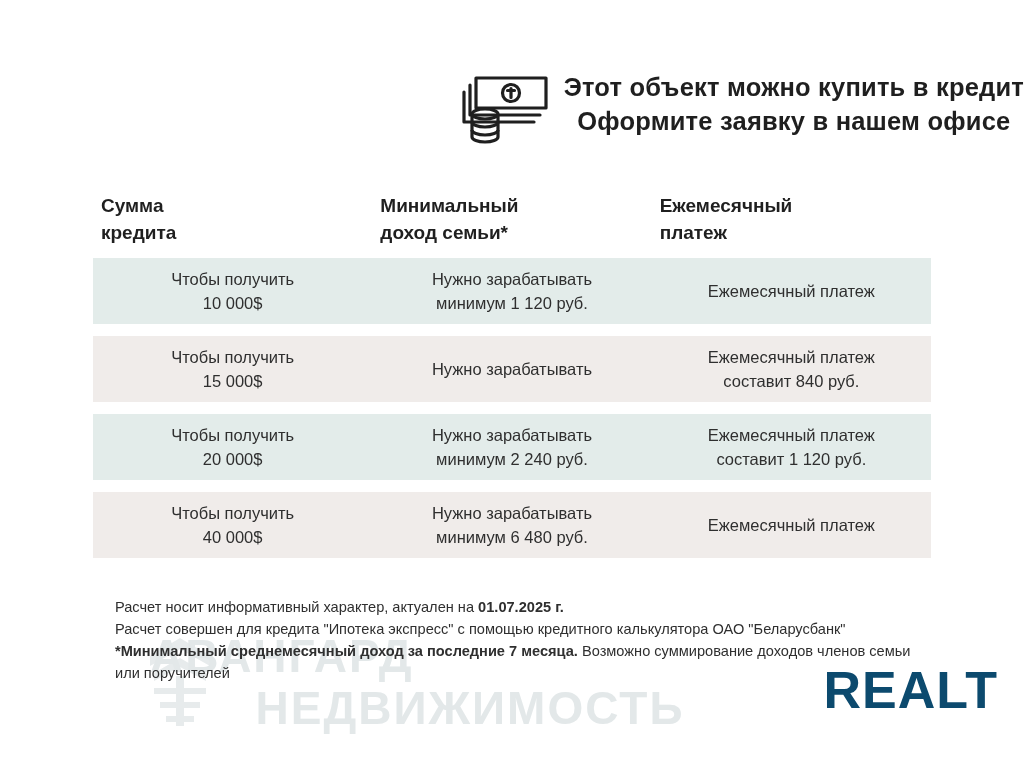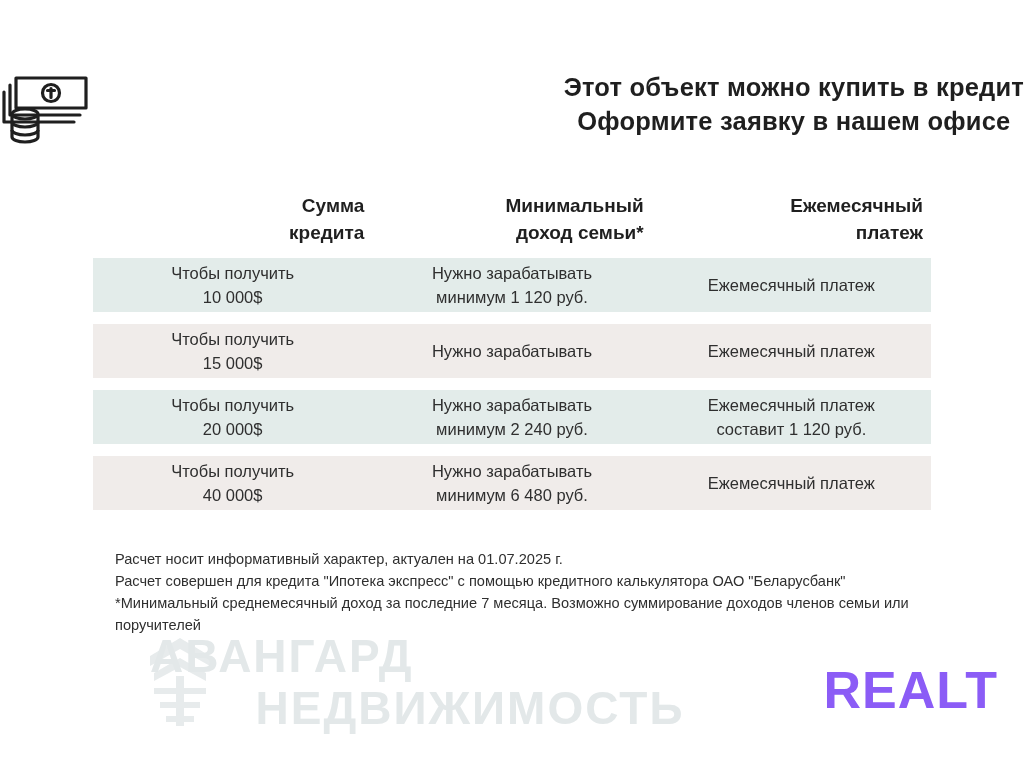--- a/index.html
+++ b/index.html
@@ -49,34 +49,34 @@
     height: 96px;
     z-index: 0;
     opacity: .85;
   }
   .watermark-realt {
     position: absolute;
     right: 26px;
     top: 660px;
     font-size: 52px;
     font-weight: bold;
-    color: #8b5cf6;
+    color: #0c4a6e;
     letter-spacing: 1px;
     z-index: 0;
     user-select: none;
     pointer-events: none;
   }
 
   
   .header {
     position: relative;
     z-index: 2;
     display: flex;
     align-items: center;
-    justify-content: space-between;
+    justify-content: flex-end;
     padding-top: 62px;
     gap: 12px;
   }
   .money-icon {
     width: 92px;
     height: 84px;
     flex: 0 0 auto;
   }
   .header-titles {
     text-align: center;
@@ -95,31 +95,31 @@
     z-index: 2;
     margin: 0 auto;
     width: 838px;
     margin-top: 46px;
   }
   .thead {
     display: flex;
   }
   .thead .th {
     flex: 1 1 0;
-    text-align: right;
+    text-align: left;
     font-size: 19px;
     font-weight: bold;
     line-height: 27px;
     color: #1f1f1f;
     padding: 0 8px;
   }
   .row {
     display: flex;
     align-items: center;
-    height: 54px;
+    height: 66px;
     margin-top: 12px;
   }
   .row.teal { background: #e3ecea; }
   .row.beige { background: #f0ecea; }
   .row .cell {
     flex: 1 1 0;
     text-align: center;
     font-size: 16.5px;
     line-height: 24px;
     color: #2f2f2f;
@@ -131,21 +131,21 @@
     position: relative;
     z-index: 2;
     width: 800px;
     margin: 38px auto 0 auto;
     padding-left: 6px;
     font-size: 14.6px;
     line-height: 22px;
     color: #2f2f2f;
   }
   .footnote p { margin: 0; }
-  .footnote b { font-weight: normal; }
+  .footnote b { font-weight: bold; }
 </style>
 </head>
 <body>
 
 <svg class="wm-logo" viewBox="0 0 80 96" aria-hidden="true">
   <g fill="#e3e8e9">
     <path d="M40 2 L70 20 L70 30 L40 13 L10 30 L10 20 Z"></path>
     <path d="M40 22 L66 37 L66 45 L40 31 L14 45 L14 37 Z"></path>
     <rect x="36" y="40" width="8" height="50"></rect>
     <rect x="14" y="52" width="52" height="6"></rect>
@@ -214,20 +214,21 @@
   <div class="row beige">
     <div class="cell">
       <div>Чтобы получить</div>
       <div>15 000$</div>
     </div>
     <div class="cell">
       <div>Нужно зарабатывать</div>
     </div>
     <div class="cell">
       <div>Ежемесячный платеж</div>
+      <div>составит 840 руб.</div>
     </div>
   </div>
 
   <div class="row teal">
     <div class="cell">
       <div>Чтобы получить</div>
       <div>20 000$</div>
     </div>
     <div class="cell">
       <div>Нужно зарабатывать</div>

